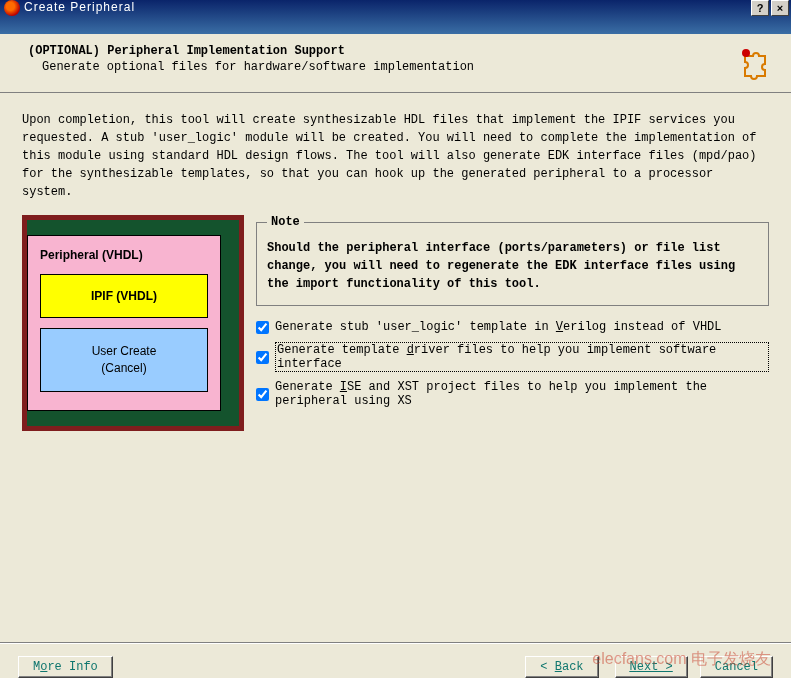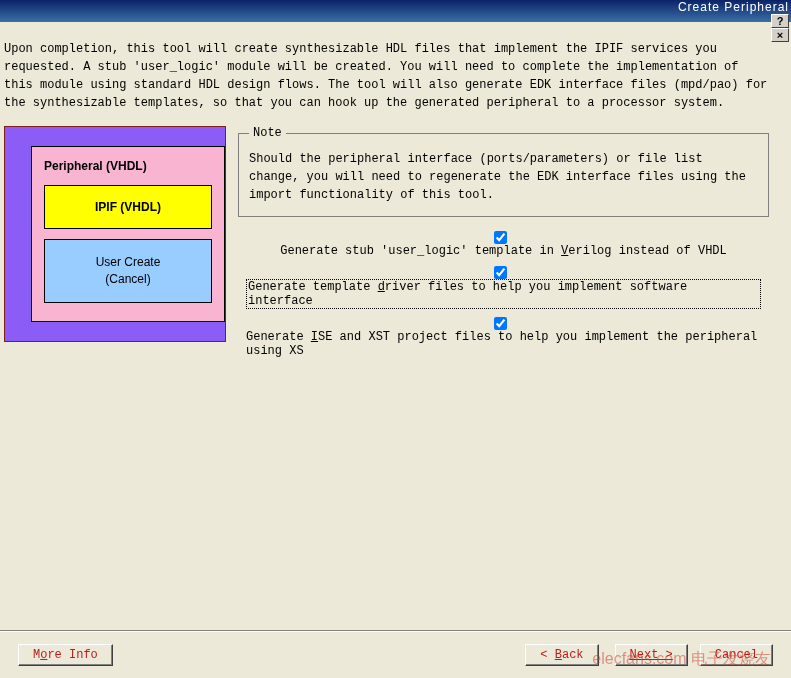--- a/index.html
+++ b/index.html
@@ -7,27 +7,26 @@
   font-family: Tahoma, "MS Sans Serif", sans-serif;
   font-size: 11px;
   background: #ece9d8;
   width: 791px;
   height: 678px;
   overflow: hidden;
 }
 .titlebar {
   background: linear-gradient(to bottom, #0a246a, #3a6ea5);
   color: #fff;
-  height: 22px;
-  display: flex;
-  align-items: flex-end;
+  height: 34px;
+  display: flex;
+  align-items: flex-start;
   padding: 0 2px 0 4px;
   font-family: "Microsoft Sans Serif", sans-serif;
   font-size: 12px;
-  flex-direction: column;
 }
 .titlebar .tb-icon {
   width: 16px; height: 16px;
   margin-right: 4px;
   background: radial-gradient(circle at 40% 40%, #ff6a00 30%, #b00 70%);
   border-radius: 50%;
 }
 .titlebar .tb-title { flex: 1; letter-spacing: 1px; }
 .titlebar .tb-btn {
   width: 18px; height: 16px;
@@ -65,36 +64,36 @@
   font-size: 12px;
   color: #000;
   margin-left: 14px;
   margin-top: 2px;
 }
 .header-icon {
   width: 36px; height: 36px;
 }
 .content {
   flex: 1;
-  padding: 18px 22px 10px 4px;
+  padding: 18px 22px 10px 22px;
   font-family: "Courier New", monospace;
   font-size: 12px;
   color: #000;
   overflow: hidden;
 }
 .intro { line-height: 1.5; margin-bottom: 14px; }
 .main-row { display: flex; gap: 12px; }
 .diagram-box {
-  border: 1px solid #7f1d1d;
-  background: #8b5cf6;
+  border: 5px solid #7f1d1d;
+  background: #14532d;
   width: 222px;
   height: 216px;
   display: flex;
   align-items: center;
-  justify-content: flex-end;
+  justify-content: flex-start;
 }
 .diagram-outer {
   background: #f8b4d0;
   border: 1px solid #000;
   width: 194px;
   padding: 8px;
 }
 .diagram-label {
   font-family: Arial, sans-serif;
   font-size: 12px;
@@ -111,34 +110,34 @@
   padding: 14px 0;
   margin: 4px 4px 10px 4px;
 }
 .diagram-inner.yellow { background: #ffff00; }
 .diagram-inner.blue { background: #99ccff; font-weight: normal; line-height: 1.4; }
 .right-col { flex: 1; }
 fieldset.note {
   border: 1px solid #808080;
   padding: 10px 10px 12px 10px;
   margin-bottom: 14px;
+  font-weight: bold;
 }
 fieldset.note legend {
   font-family: "Courier New", monospace;
   font-size: 12px;
   padding: 0 4px;
 }
 .note-text { line-height: 1.5; }
 .check-row {
   display: flex;
   align-items: center;
-  margin: 8px 8px;
-  font-family: "Courier New", monospace;
-  font-size: 12px;
-  flex-direction: column;
+  margin: 8px 0;
+  font-family: "Courier New", monospace;
+  font-size: 12px;
 }
 .check-row input { margin-right: 6px; }
 .check-row .lbl.dotted { border: 1px dotted #000; padding: 0 1px; }
 .check-row .lbl u { text-decoration: underline; }
 .footer {
   border-top: 1px solid #fff;
   box-shadow: 0 -1px 0 #808080;
   padding: 12px 18px;
   display: flex;
   align-items: center;
@@ -148,21 +147,21 @@
   font-size: 12px;
   background: #ece9d8;
   border: 1px solid #fff;
   border-right-color: #404040;
   border-bottom-color: #404040;
   box-shadow: inset -1px -1px 0 #808080, inset 1px 1px 0 #ece9d8;
   padding: 3px 14px;
   min-width: 72px;
   text-align: center;
   cursor: pointer;
-  color: #b91c1c;
+  color: #0f766e;
 }
 .btn u { text-decoration: underline; }
 .footer .spacer { flex: 1; }
 .footer .btn + .btn { margin-left: 16px; text-decoration: underline; }
 .footer .gap { width: 12px; }
 .watermark {
   position: absolute;
   right: 20px; bottom: 8px;
   font-family: Arial, sans-serif;
   font-size: 16px;
@@ -175,20 +174,32 @@
 
 <div class="titlebar">
   <div class="tb-icon"></div>
   <div class="tb-title">Create Peripheral</div>
   <div class="tb-btn">?</div>
   <div class="tb-btn">×</div>
 </div>
 
 <div class="wizard">
 
+  <div class="header">
+    <div class="header-text">
+      <div class="header-title">(OPTIONAL) Peripheral Implementation Support</div>
+      <div class="header-sub">Generate optional files for hardware/software implementation</div>
+    </div>
+    <div class="header-icon">
+      <svg viewBox="0 0 36 36">
+        <path d="M8 12 h8 a3 3 0 0 1 6 0 h6 v8 a3 3 0 0 0 0 6 v6 h-8 a3 3 0 0 1 -6 0 h-6 v-8 a3 3 0 0 0 0 -6 z" fill="none" stroke="#d97a00" stroke-width="2"></path>
+        <circle cx="9" cy="9" r="4" fill="#c00"></circle>
+      </svg>
+    </div>
+  </div>
 
   <div class="content">
     <div class="intro">Upon completion, this tool will create synthesizable HDL files that implement the IPIF services you requested. A stub 'user_logic' module will be created. You will need to complete the implementation of this module using standard HDL design flows. The tool will also generate EDK interface files (mpd/pao) for the synthesizable templates, so that you can hook up the generated peripheral to a processor system.</div>
 
     <div class="main-row">
 
       <div class="diagram-box">
         <div class="diagram-outer">
           <div class="diagram-label">Peripheral (VHDL)</div>
           <div class="diagram-inner yellow">

